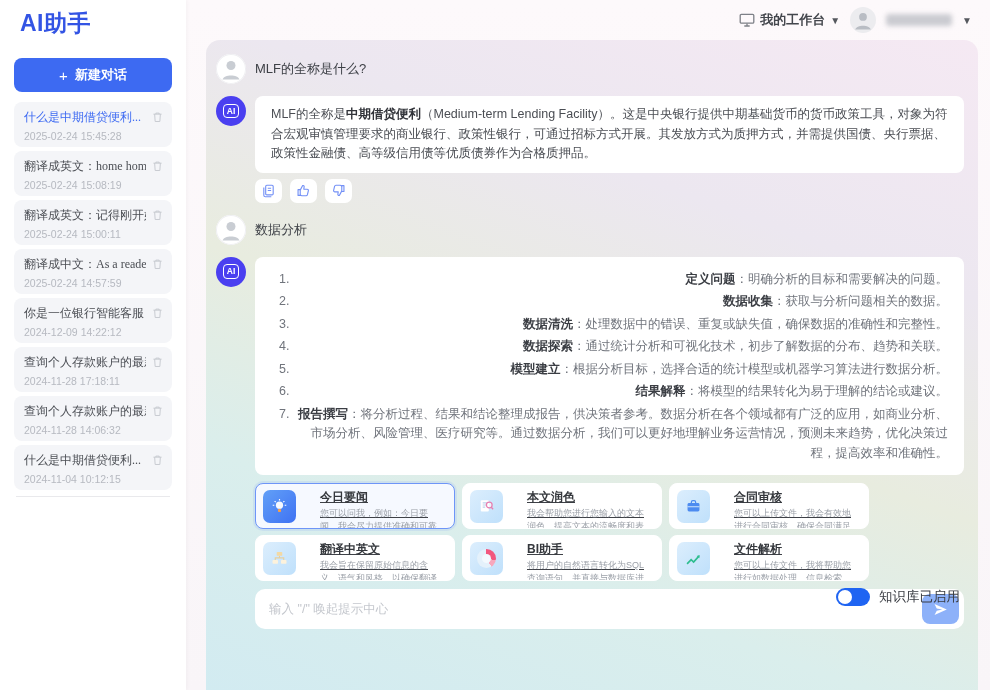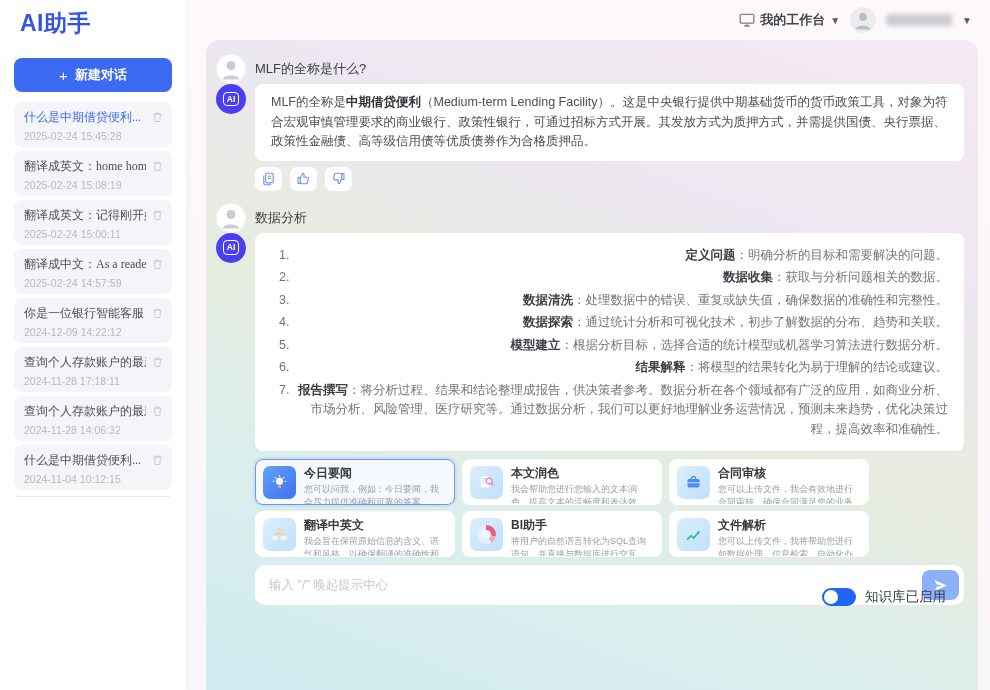--- a/index.html
+++ b/index.html
@@ -65,62 +65,62 @@
   }
   .avatar.user { background: #fff; box-shadow: inset 0 0 0 1px #efeff2; }
   .avatar.ai { background: #4a3ff0; }
   .ai-chip { border: 1.5px solid #fff; border-radius: 4px; color: #fff; font-size: 8.5px; font-weight: 800; padding: 2px 2.5px; line-height: 1; }
   .user-text { align-self: center; font-size: 13px; color: #3e4147; }
   .bubble {
     flex: 1; background: #fff; border-radius: 8px; padding: 9px 16px;
     font-size: 12.5px; line-height: 1.56; color: #4a4d53; margin-right: 2px;
   }
   .bubble b { color: #313339; }
-  .row-ai { margin-top: 0; }
+  .row-ai { margin-top: 12px; }
   .row-q2 { margin-top: 12px; }
 
   .actions { display: flex; gap: 8px; margin: 6px 0 0 39px; }
   .action-btn {
     width: 27px; height: 24px; background: #fff; border: none; border-radius: 7px;
     display: flex; align-items: center; justify-content: center; cursor: pointer;
   }
 
   .steps { margin: 4px 0 0 0; padding-left: 22px; }
   .steps li { margin: 3px 0; color: #70747c; text-align: right; }
   .steps .term { font-weight: 700; color: #3b3e44; }
 
   
   .cards {
     margin: 8px 0 0 39px; display: grid; position: relative;
     grid-template-columns: repeat(3, 200px); gap: 6px 7px; width: 614px;
   }
   .card {
     background: #fff; border: 1px solid #fff; border-radius: 8px; height: 46px;
-    padding: 6px 9px 6px 7px; display: flex; gap: 8px; align-items: flex-start;
-    overflow: hidden; cursor: pointer;
+    padding: 6px 9px 6px 7px; display: flex; gap: 24px; align-items: flex-start;
+    overflow: hidden; cursor: pointer; text-decoration: underline;
   }
   .card.selected { border-color: #6e95f8; background: #f6f9ff; box-shadow: 0 0 0 2px rgba(110,149,248,.14); }
   .card-icon {
     width: 33px; height: 33px; border-radius: 7px; flex: none;
     background: linear-gradient(135deg,#dceefd,#bfe0fb);
     display: flex; align-items: center; justify-content: center;
   }
   .card-icon.primary { background: linear-gradient(135deg,#62a0f7,#3f72f3); }
   .card-title { font-size: 12px; font-weight: 700; color: #35383d; line-height: 1.25; }
   .card-desc { font-size: 9px; color: #9ba0a8; line-height: 1.45; margin-top: 2px; }
   .donut {
     width: 19px; height: 19px; border-radius: 50%; position: relative;
     background: conic-gradient(#f2577e 0 100deg, #f7a8bd 100deg 150deg, #e4f1fb 150deg 360deg);
   }
   .donut::after {
     content: ""; position: absolute; left: 5px; top: 5px; width: 9px; height: 9px;
     border-radius: 50%; background: #f3f9fe;
   }
 
-  .kb-toggle { position: absolute; right: 32px; bottom: 84px; display: flex; align-items: center; gap: 9px; z-index: 4; }
+  .kb-toggle { position: absolute; right: 18px; bottom: 84px; display: flex; align-items: center; gap: 9px; z-index: 4; }
   .switch { width: 34px; height: 18px; border-radius: 9px; background: #1f64f2; position: relative; cursor: pointer; }
   .knob { position: absolute; left: 2px; top: 2px; width: 14px; height: 14px; border-radius: 50%; background: #fff; }
   .kb-label { font-size: 13.5px; color: #3a3d43; }
 
   
   .input-bar {
     margin: 8px 2px 0 39px; height: 40px; background: #fff; border-radius: 10px;
     display: flex; align-items: center; padding: 0 5px 0 14px;
   }
   .prompt-input { flex: 1; border: none; outline: none; font-size: 12.5px; color: #3e4147; font-family: inherit; background: transparent; }

